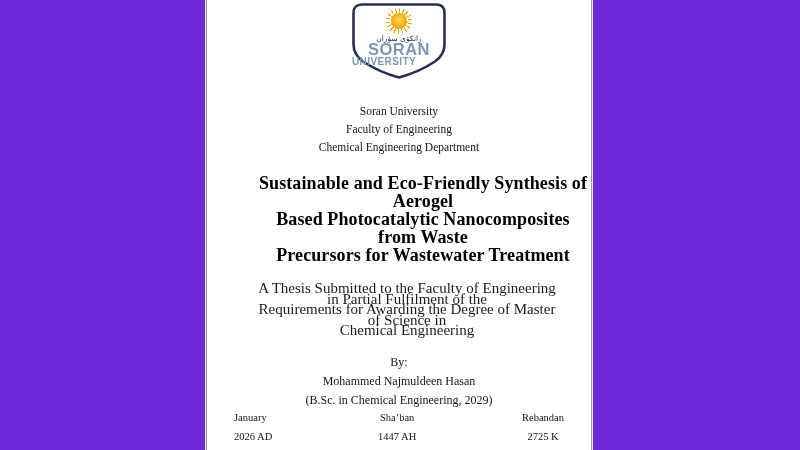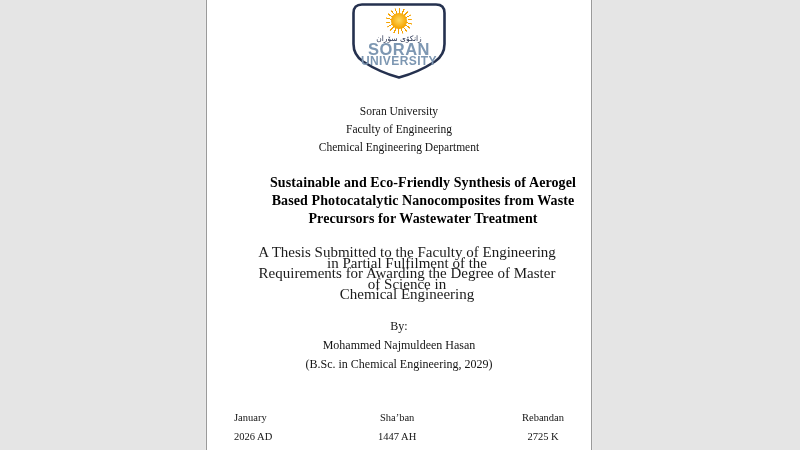--- a/index.html
+++ b/index.html
@@ -1,19 +1,19 @@
 <!DOCTYPE html>
 <html style="--shield-border: #25314f; --sun-color: #f5a300; --wordmark-color: #7d97b2;"><head>
 <meta charset="utf-8">
 <style>
   * { margin: 0; padding: 0; box-sizing: border-box; }
   html, body { width: 800px; height: 450px; background: #ffffff; overflow: hidden; }
   body { font-family: "Liberation Serif", serif; color: #161616; }
 
-  .stage { position: relative; width: 800px; height: 450px; background: #e5e5e5; }
+  .stage { position: relative; width: 800px; height: 450px; background: #6d28d9; }
 
   .page {
     position: absolute;
     left: 206px; top: 0;
     width: 386px; height: 450px;
     background: #ffffff;
     border-left: 1px solid #9a9a9a;
     border-right: 1px solid #9a9a9a;
     box-shadow: -1px 0 0 #e8e8e8, 1px 0 0 #e8e8e8;
   }
@@ -48,35 +48,35 @@
   .wordmark1 {
     position: absolute; left: 0; right: 0; top: 38px;
     text-align: center;
     font-family: "Liberation Sans", sans-serif;
     font-weight: 700; font-size: 16.5px; line-height: 17px;
     letter-spacing: 0.5px;
     color: var(--wordmark-color);
   }
   .wordmark2 {
     position: absolute; left: 0; right: 0; top: 54px;
-    text-align: center;
+    text-align: left;
     font-family: "Liberation Sans", sans-serif;
-    font-weight: 700; font-size: 12px; line-height: 9px;
+    font-weight: 700; font-size: 10px; line-height: 9px;
     letter-spacing: 0.4px;
     color: var(--wordmark-color);
   }
 
   
   .center { text-align: center; }
 
   .uni-block { margin-top: 23px; font-size: 11.5px; line-height: 18px; color: #141414; }
 
   .title-block {
     margin-top: 18px;
-    font-size: 14px; font-weight: 700; line-height: 18px;
+    font-size: 18px; font-weight: 700; line-height: 18px;
     color: #000000; letter-spacing: 0.1px; padding-left: 48px;
   }
 
   .submission-block {
     margin-top: 19px;
     font-size: 15px; line-height: 10.6px;
     color: #1b1b1b;
     padding: 0 30px;
     margin-left: 16px;
   }

